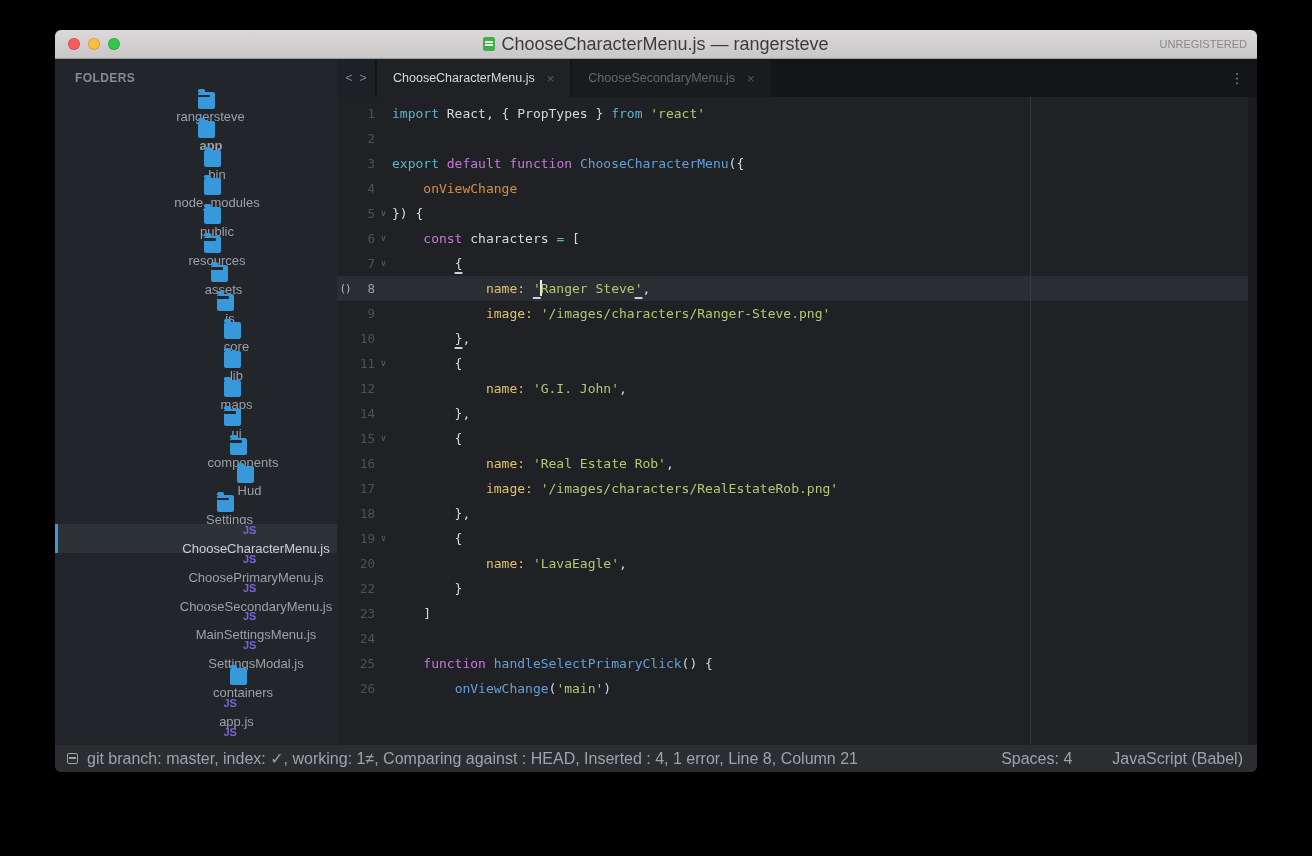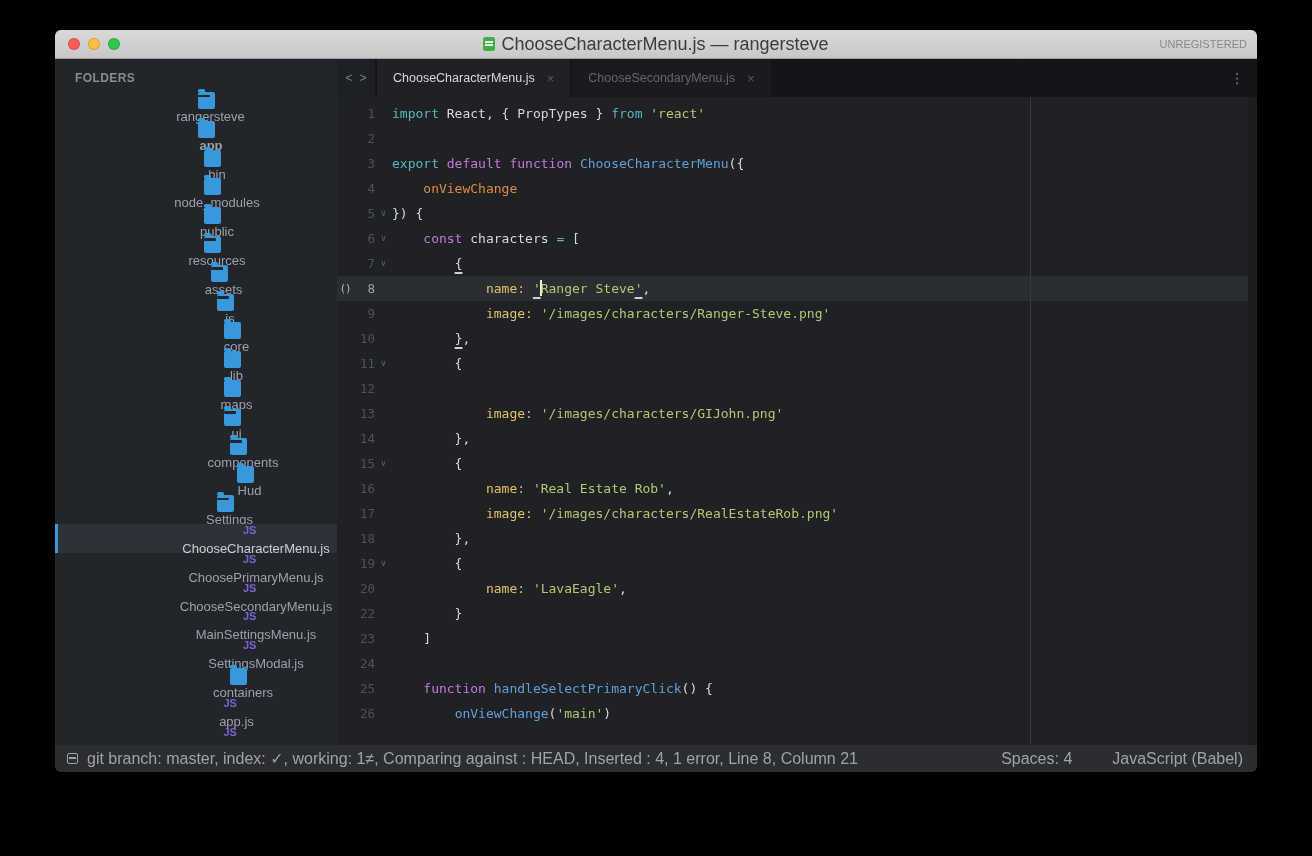--- a/index.html
+++ b/index.html
@@ -299,28 +299,21 @@
                   <span class="fold">∨</span>
                 </div>
                 <div class="ct"><span class="t-d">        {</span></div>
               </div>
               <div class="cl">
                 <div class="gut">
                   <span class="gmark"></span>
                   <span class="lnum">12</span>
                   <span class="fold"></span>
                 </div>
-              </div>
-              <div class="cl">
-                <div class="gut">
-                  <span class="gmark"></span>
-                  <span class="lnum">13</span>
-                  <span class="fold"></span>
-                </div>
-                <div class="ct"><span class="t-d">            </span><span class="t-y">image:</span><span class="t-d"> </span><span class="t-s">'/images/characters/GIJohn.png'</span></div>
+                <div class="ct"><span class="t-d">            </span><span class="t-y">name:</span><span class="t-d"> </span><span class="t-s">'G.I. John'</span><span class="t-d">,</span></div>
               </div>
               <div class="cl">
                 <div class="gut">
                   <span class="gmark"></span>
                   <span class="lnum">14</span>
                   <span class="fold"></span>
                 </div>
                 <div class="ct"><span class="t-d">        },</span></div>
               </div>
               <div class="cl">

